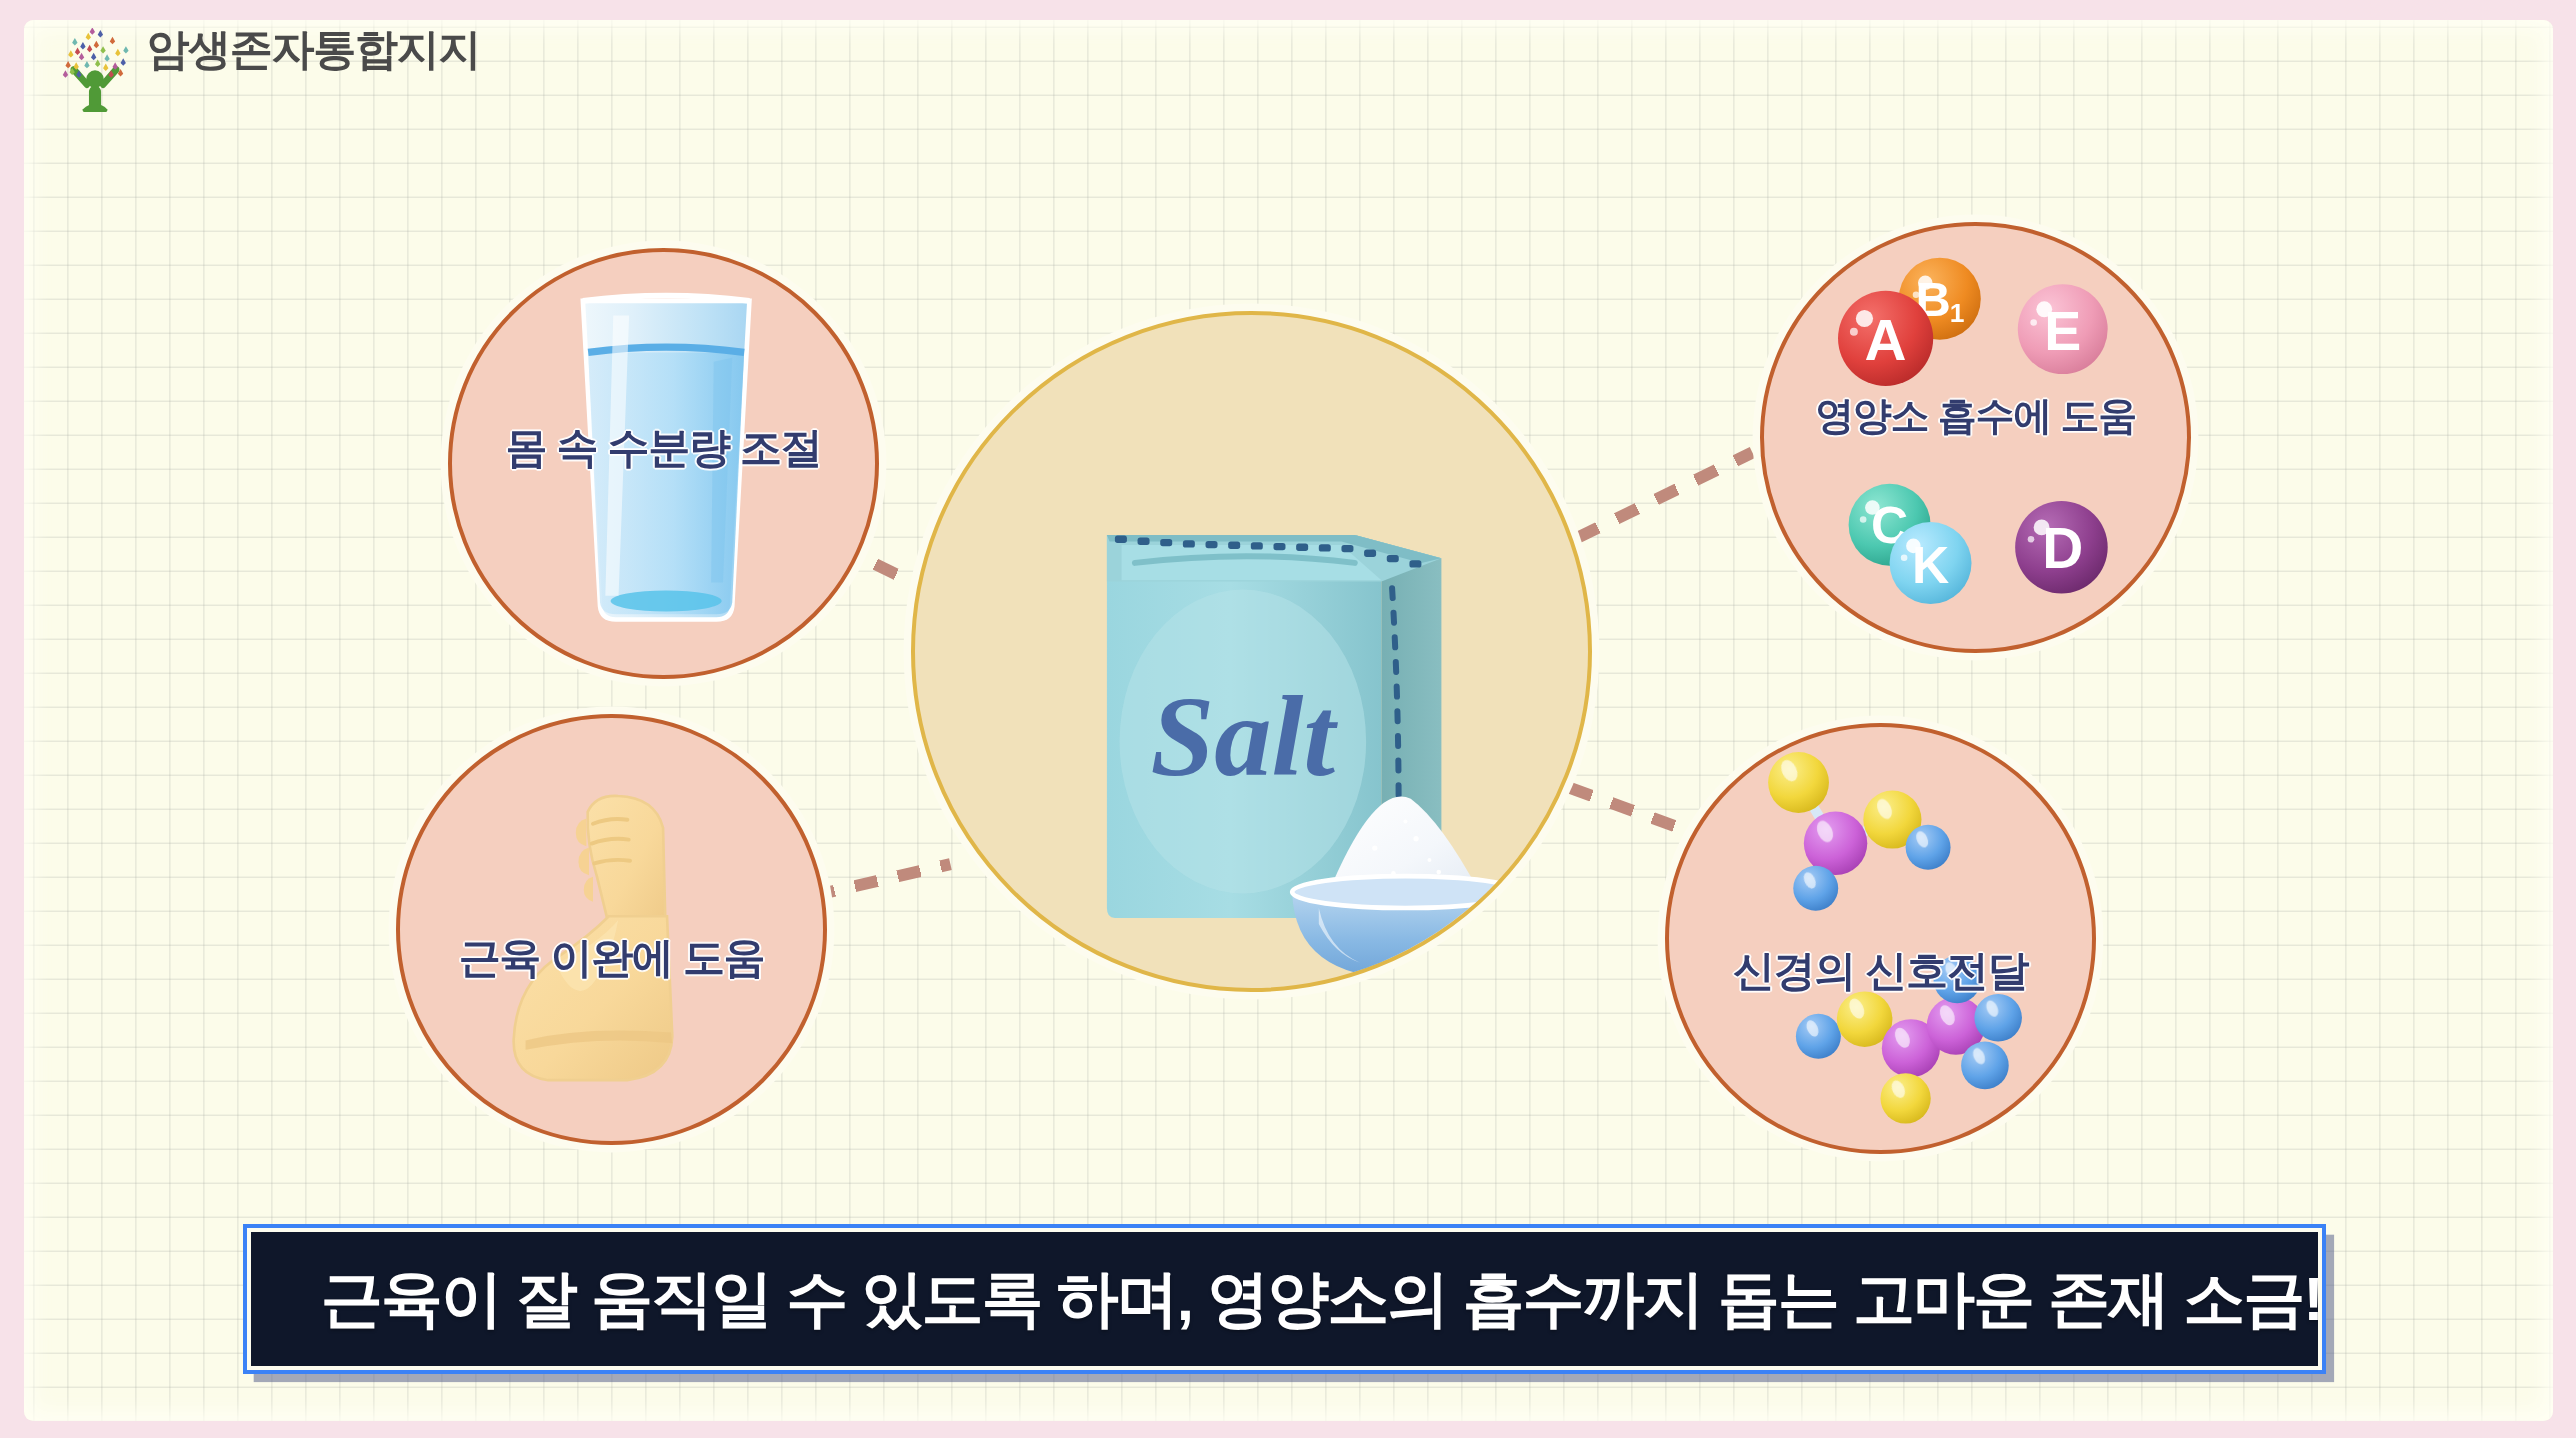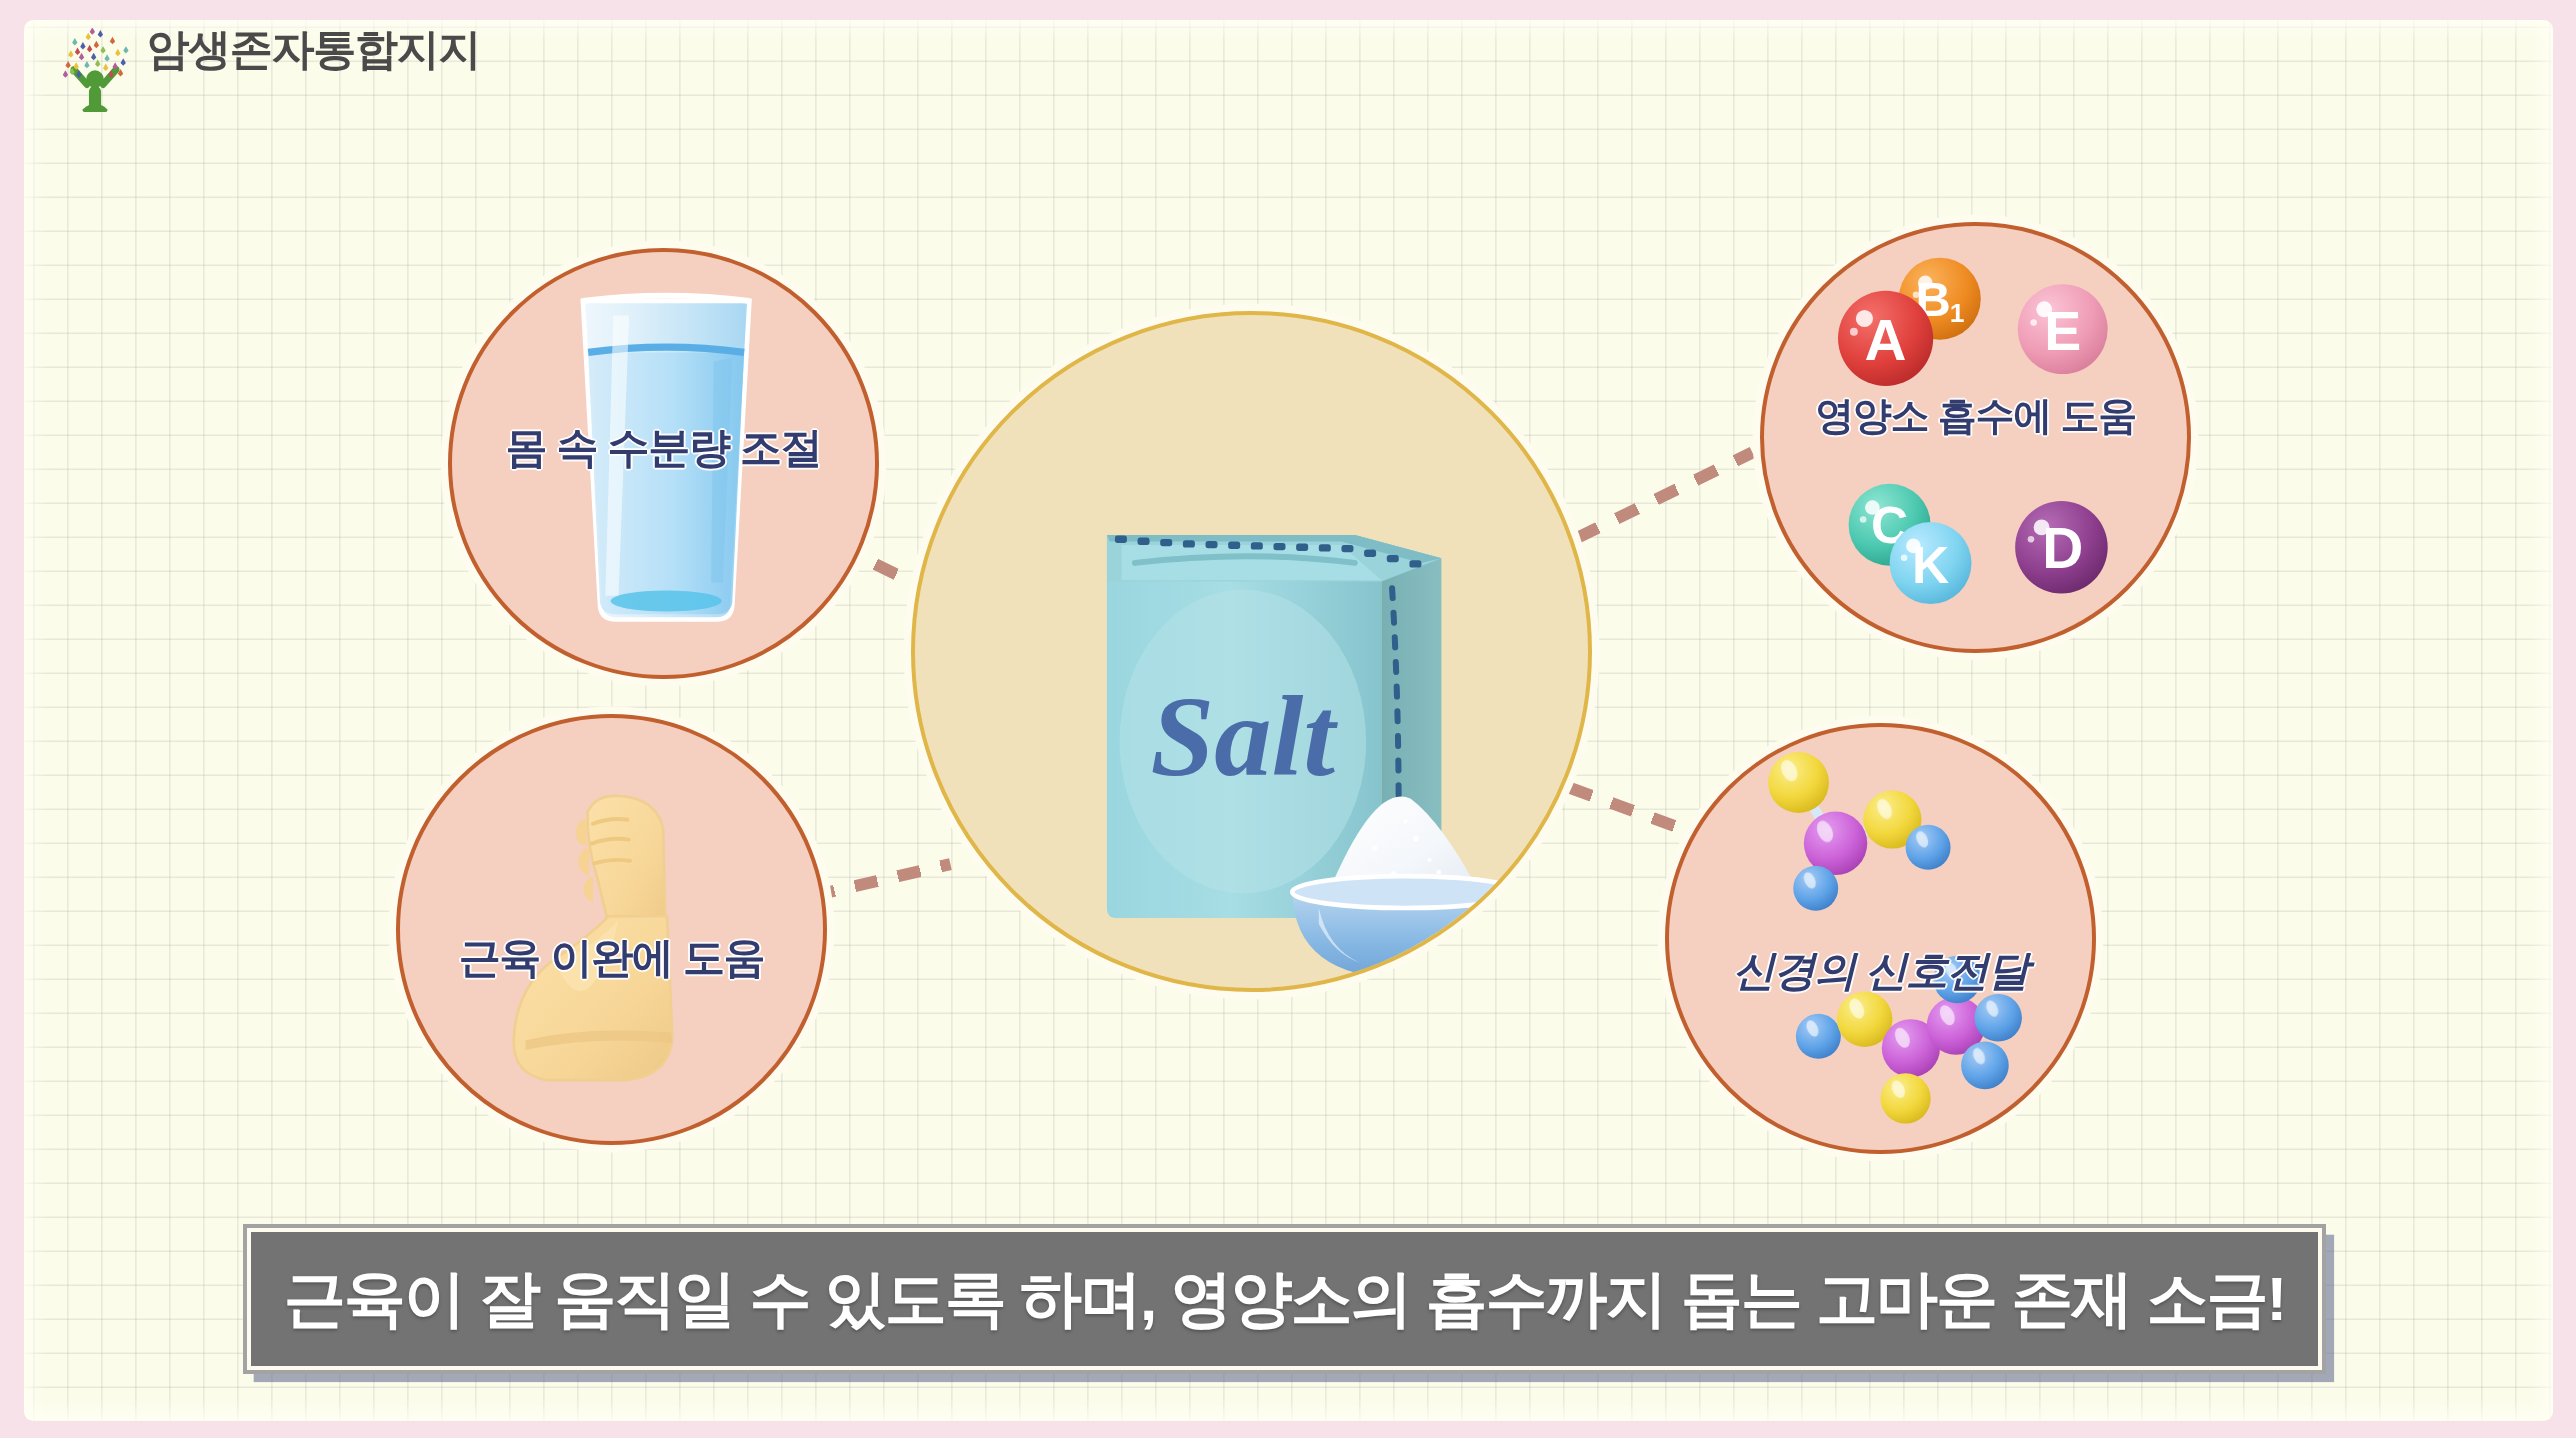--- a/index.html
+++ b/index.html
@@ -77,21 +77,21 @@
        2px 0 0 rgba(255,255,255,.75), -2px 0 0 rgba(255,255,255,.75),
        0 2px 0 rgba(255,255,255,.75), 0 -2px 0 rgba(255,255,255,.75),
        1.3px 1.3px 0 rgba(255,255,255,.75), -1.3px -1.3px 0 rgba(255,255,255,.75),
        1.3px -1.3px 0 rgba(255,255,255,.75), -1.3px 1.3px 0 rgba(255,255,255,.75);
   }
   .node-art { position: absolute; inset: 0; }
 
   
   #node-water   { left: 448px;  top: 248px;  width: 431px; height: 431px; }
   #node-muscle  { left: 396px;  top: 714px; width: 431px; height: 431px; }
-  #node-nerve   { left: 1665px; top: 723px; width: 431px; height: 431px; font-style: italic; }
+  #node-nerve   { left: 1665px; top: 723px; width: 431px; height: 431px; }
 
   #node-water  .node-label { top: 168px; }
   #node-muscle .node-label { top: 212px; }
   #node-nerve  .node-label { top: 216px; }
 
   
   #center {
     position: absolute;
     left: 911px; top: 311px;
     width: 681px; height: 681px;
@@ -100,25 +100,25 @@
     border: 4.7px solid #e0b648;
     box-shadow: 0 0 0 7.4px #fdfcef;
     overflow: hidden;
   }
 
   
   #banner {
     position: absolute;
     left: 243px; top: 1224px;
     width: 2083px; height: 150px;
-    background: #737373;
-    border: 4px solid #a3a3a3;
+    background: #0f172a;
+    border: 4px solid #3b82f6;
     outline: 4.7px solid #fdfcef;
     outline-offset: -8.8px;
-    display: flex; align-items: center; justify-content: center;
+    display: flex; align-items: center; justify-content: flex-end;
     box-shadow: 9.4px 9.4px 0 -1.3px rgba(90,98,140,0.55);
   }
   #banner-text {
     color: #ffffff;
     font-size: 62px; font-weight: 700;
     letter-spacing: -2px;
     white-space: nowrap;
     text-shadow: 0 2px 3.4px rgba(0,0,0,0.28);
   }
 </style>

